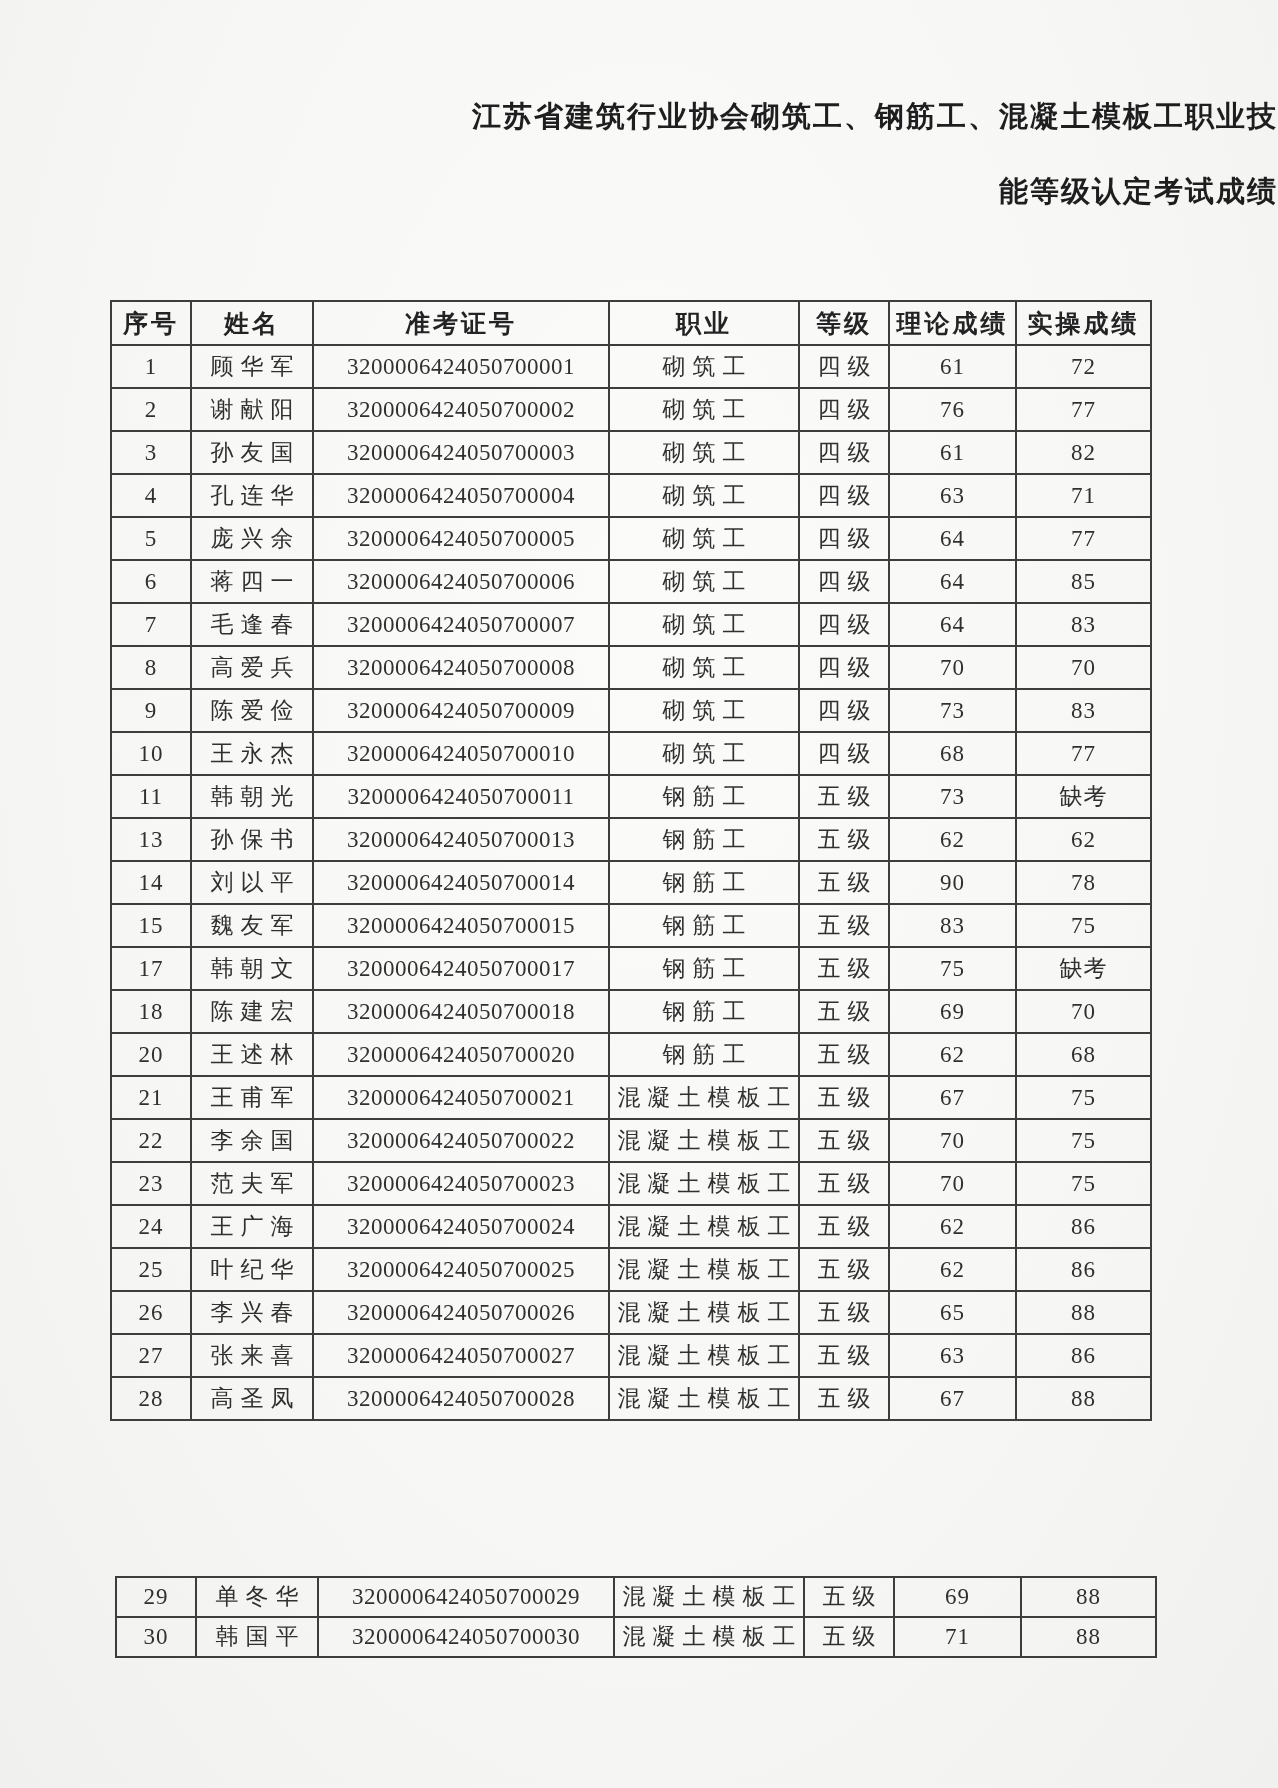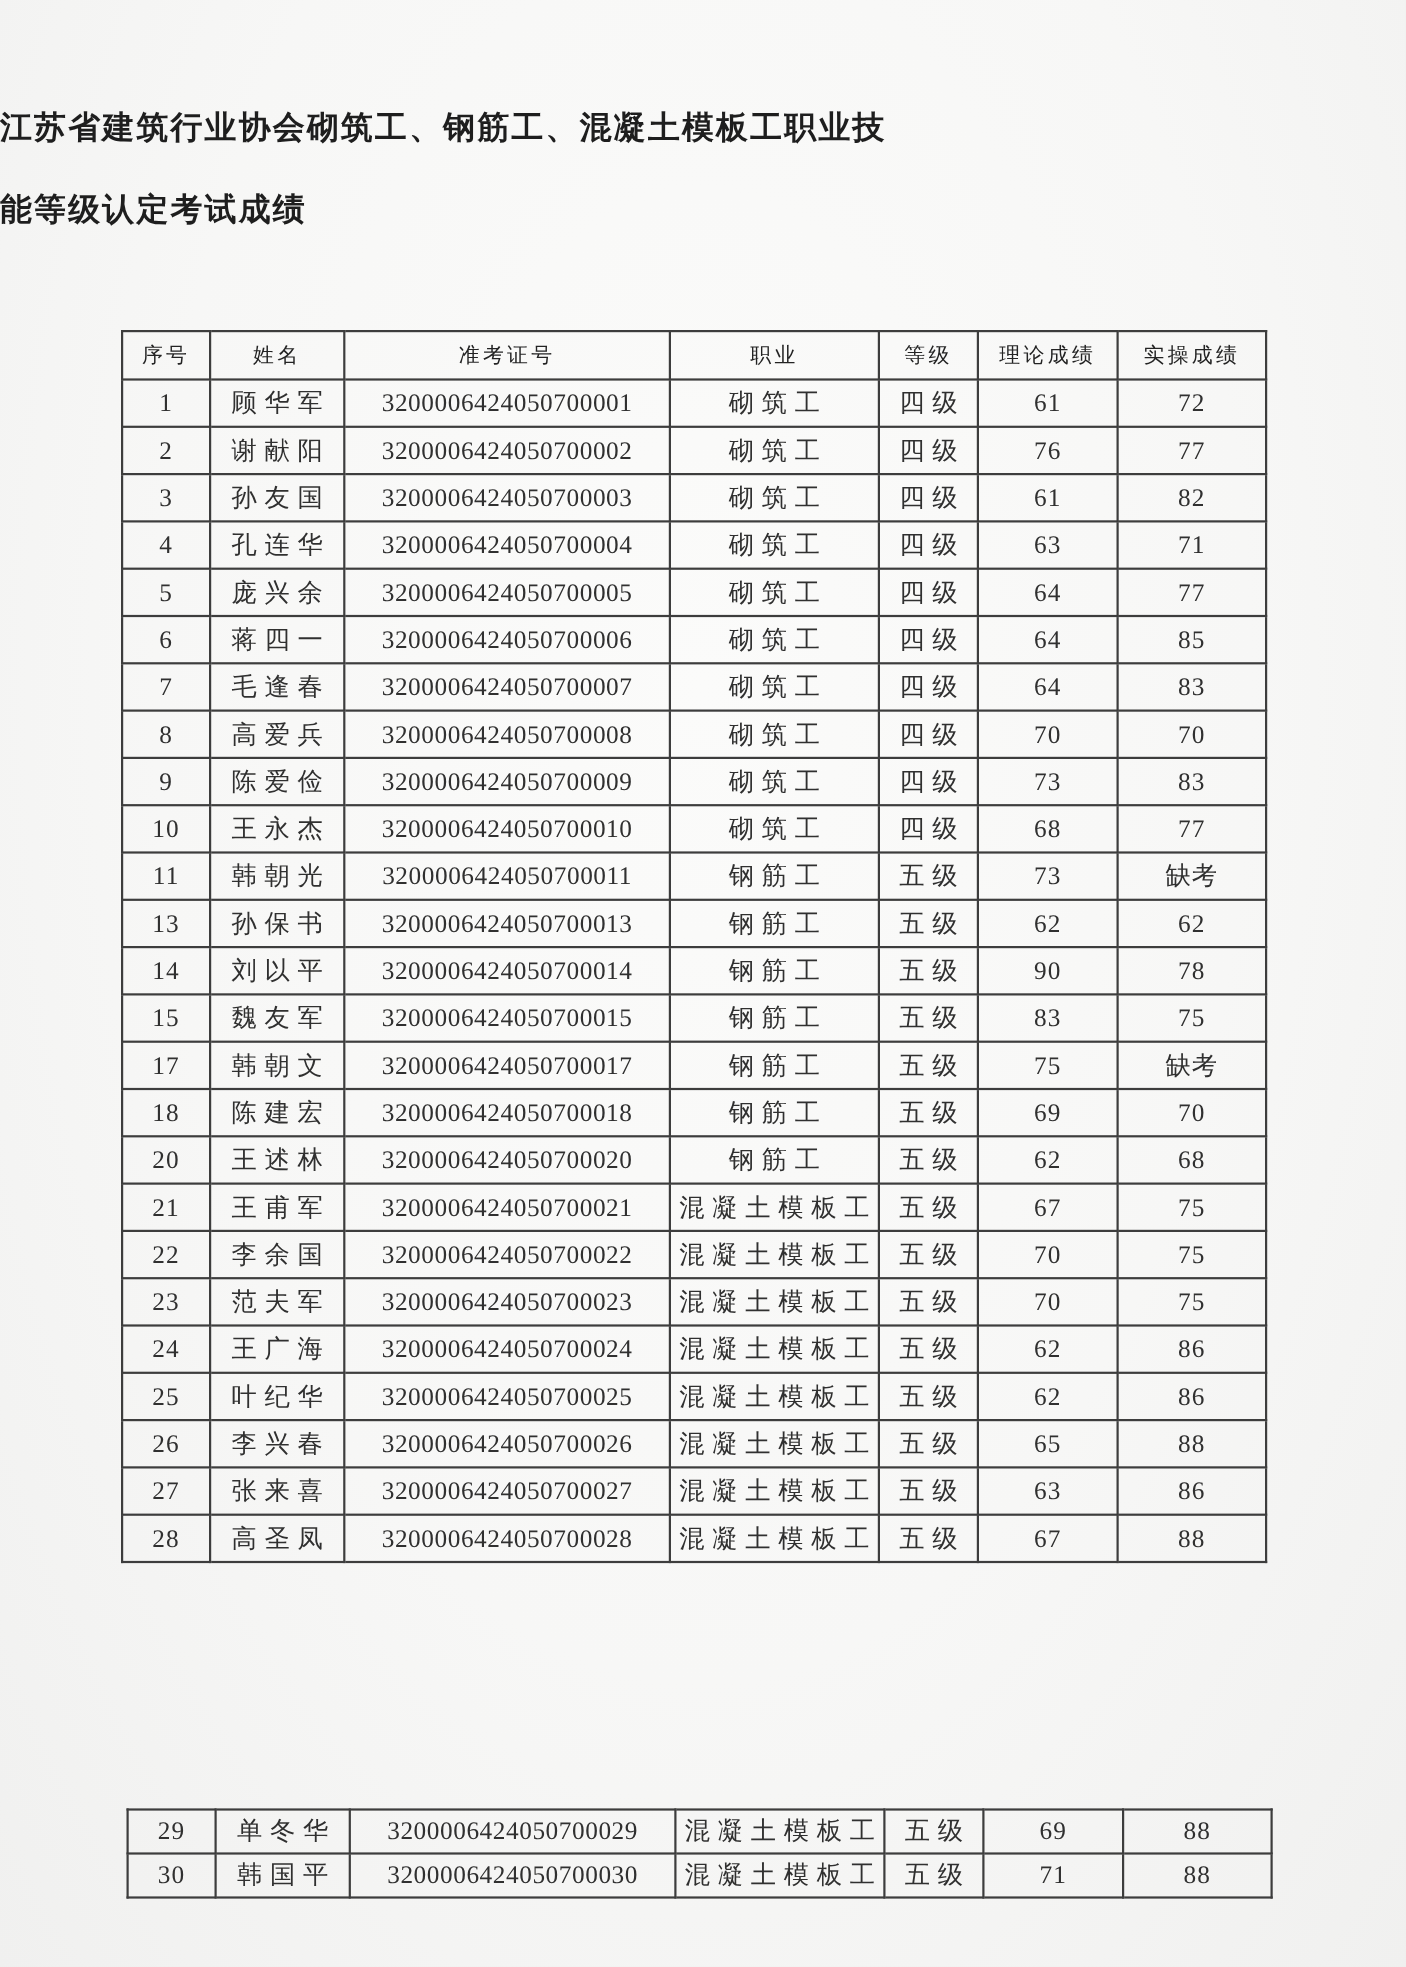--- a/index.html
+++ b/index.html
@@ -11,51 +11,51 @@
   .page{
     position:relative;
     width:1278px;height:1788px;
     background:radial-gradient(ellipse at 50% 35%, #fbfbfa 0%, #f7f7f6 55%, #f0f0ef 100%);
     color:#2e2e2e;
     overflow:hidden;
   }
   .title{
     position:absolute;
     top:95px;left:0;width:100%;
-    text-align:left;
+    text-align:right;
     font-weight:bold;
     font-size:29px;
     color:#1e1e1e;
     letter-spacing:2px;
   }
   .title .line1{line-height:42px;margin-bottom:33px;}
   .title .line2{line-height:42px;}
 
   table.results{
     position:absolute;
     border-collapse:collapse;
     table-layout:fixed;
     background:transparent;
   }
   .main-block{top:300px;left:110px;}
-  .tail-block{top:1644px;left:115px;}
+  .tail-block{top:1576px;left:115px;}
 
   .results th,.results td{
     border:2px solid #3d3d3d;
     text-align:center;
     vertical-align:middle;
     padding:0;
     overflow:hidden;
     white-space:nowrap;
     color:#303030;
   }
   .results thead th{
     height:42px;
-    font-size:19px;
-    font-weight:normal;
+    font-size:25px;
+    font-weight:bold;
     letter-spacing:3px;
     color:#232323;
   }
   .main-block tbody td{height:41px;font-size:23px;line-height:41px;}
   .tail-block tbody td{height:38px;font-size:23px;line-height:38px;}
 
   col.w-no{width:80px;}
   col.w-name{width:122px;}
   col.w-ticket{width:296px;}
   col.w-occupation{width:190px;}

